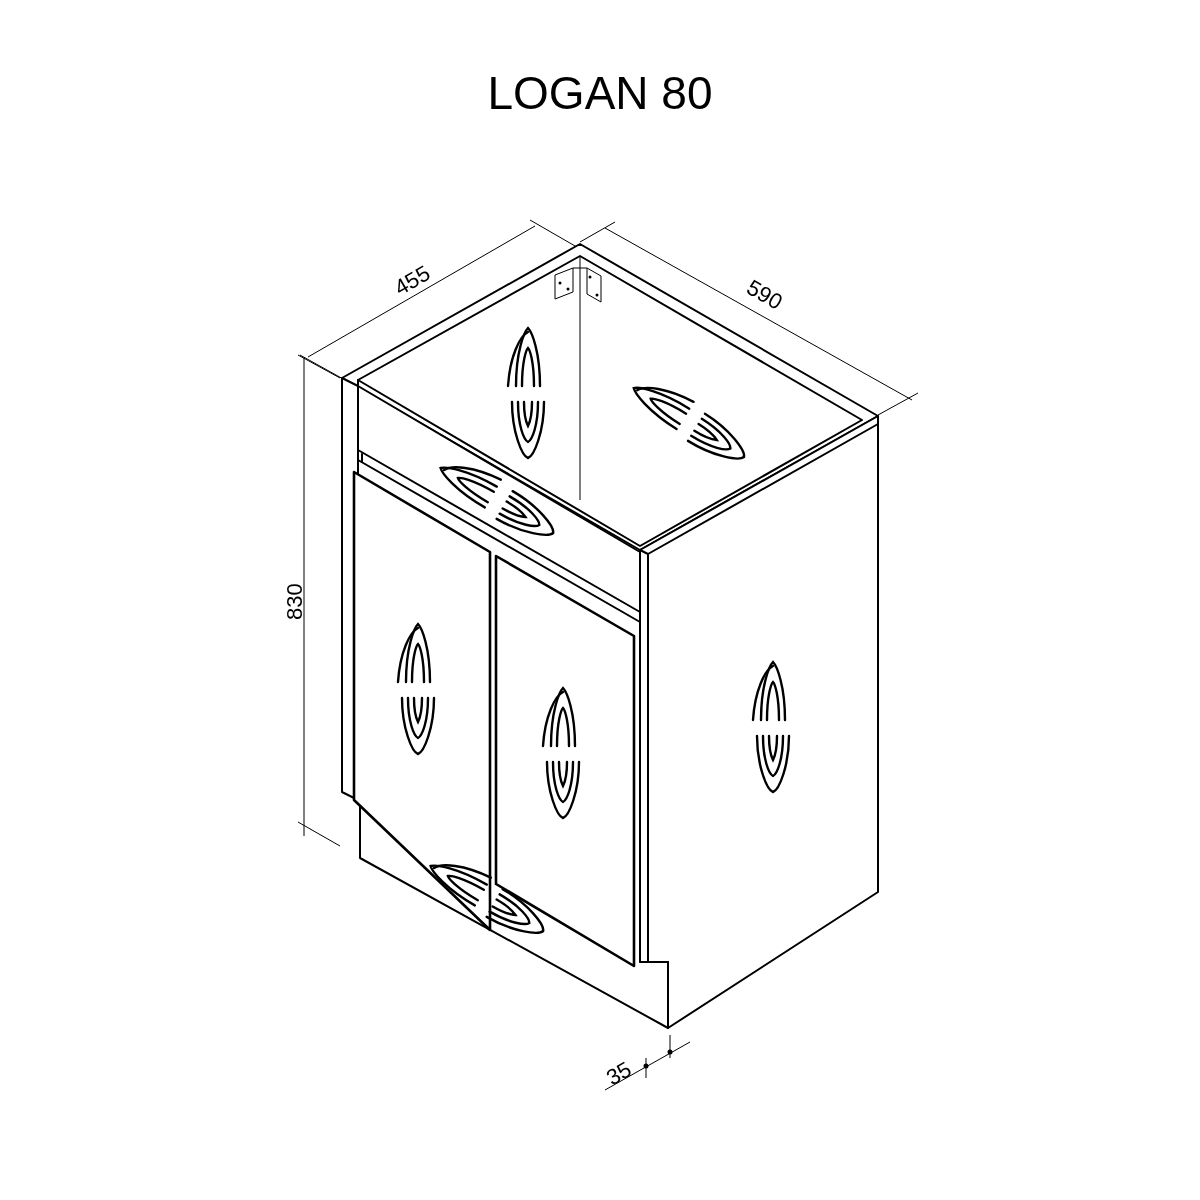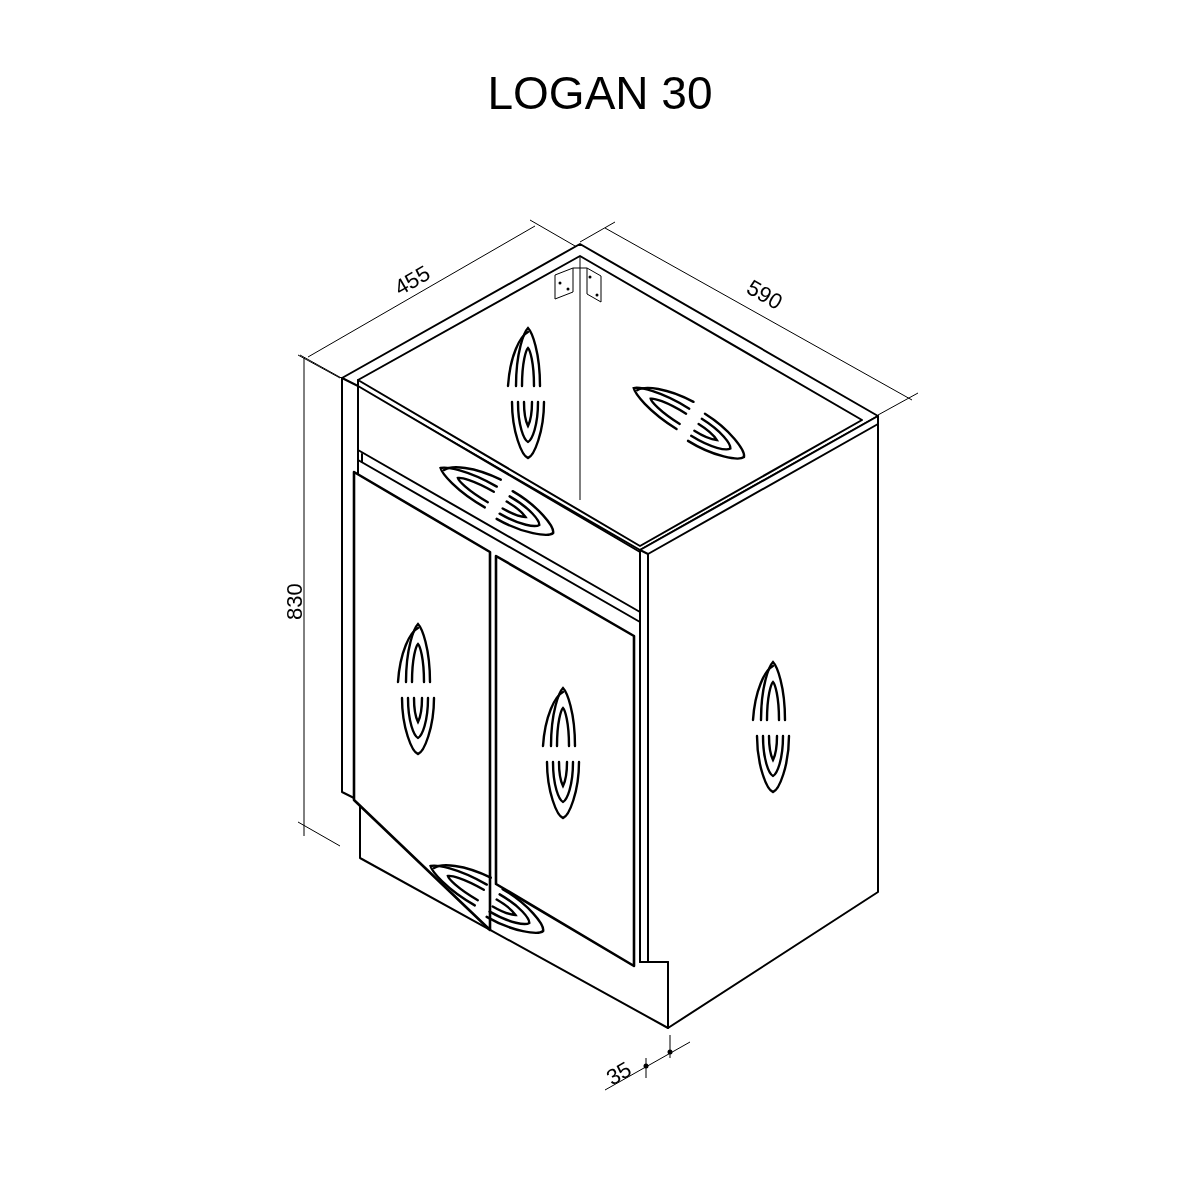--- a/index.html
+++ b/index.html
@@ -10,21 +10,21 @@
   .lnb { stroke: #000; fill: none; stroke-width: 2.6; stroke-linejoin: round; }
   .thin { stroke: #000; fill: none; stroke-width: 1; }
   .dim { stroke: #000; fill: none; stroke-width: 1; }
   .dimtext { font-family: "Liberation Sans", sans-serif; font-size: 22px; fill: #000; }
   .motif path { stroke: #000; fill: none; stroke-width: 2.4; stroke-linecap: round; }
   .white { fill: #fff; }
 </style>
 </head>
 <body>
 
-<div class="title">LOGAN 30</div>
+<div class="title">LOGAN 80</div>
 
 <svg class="drawing" width="1200" height="1200" viewBox="0 0 1200 1200" xmlns="http://www.w3.org/2000/svg">
 
   <g>
     <line class="dim" x1="300" y1="355" x2="345" y2="380"></line>
     <line class="dim" x1="530" y1="220" x2="582" y2="250"></line>
     <line class="dim" x1="308" y1="357" x2="535" y2="226"></line>
     <text class="dimtext" transform="translate(400,296) rotate(-30)">455</text>
   </g>
 

